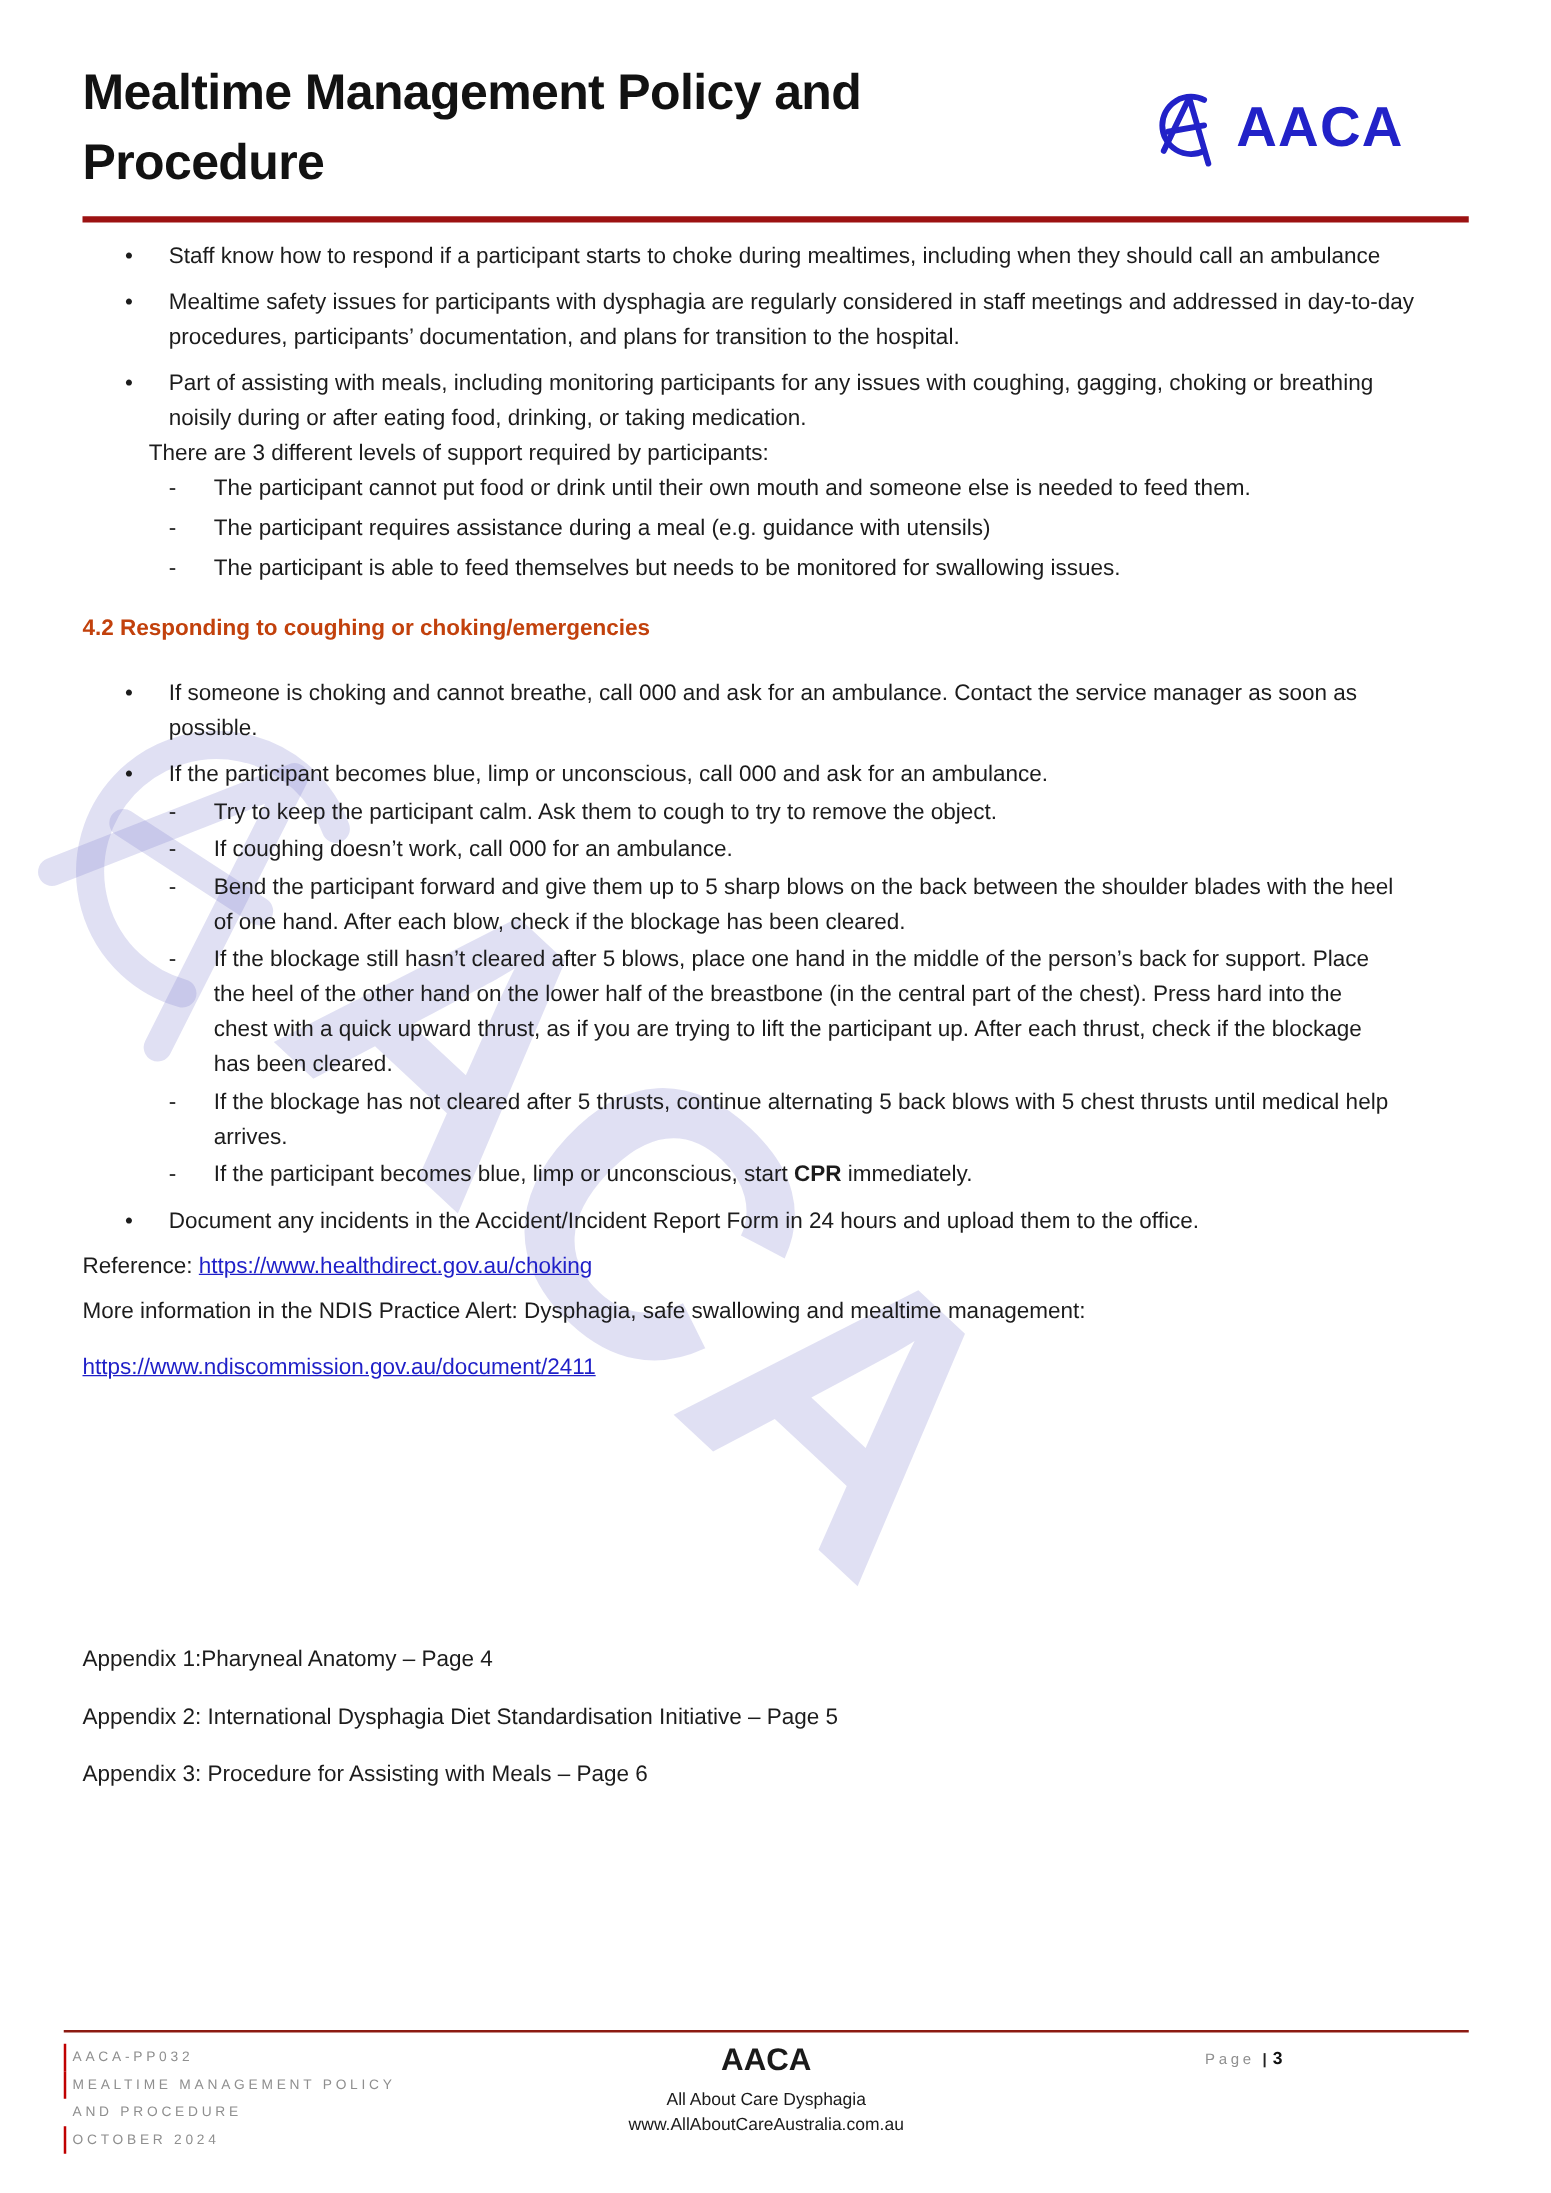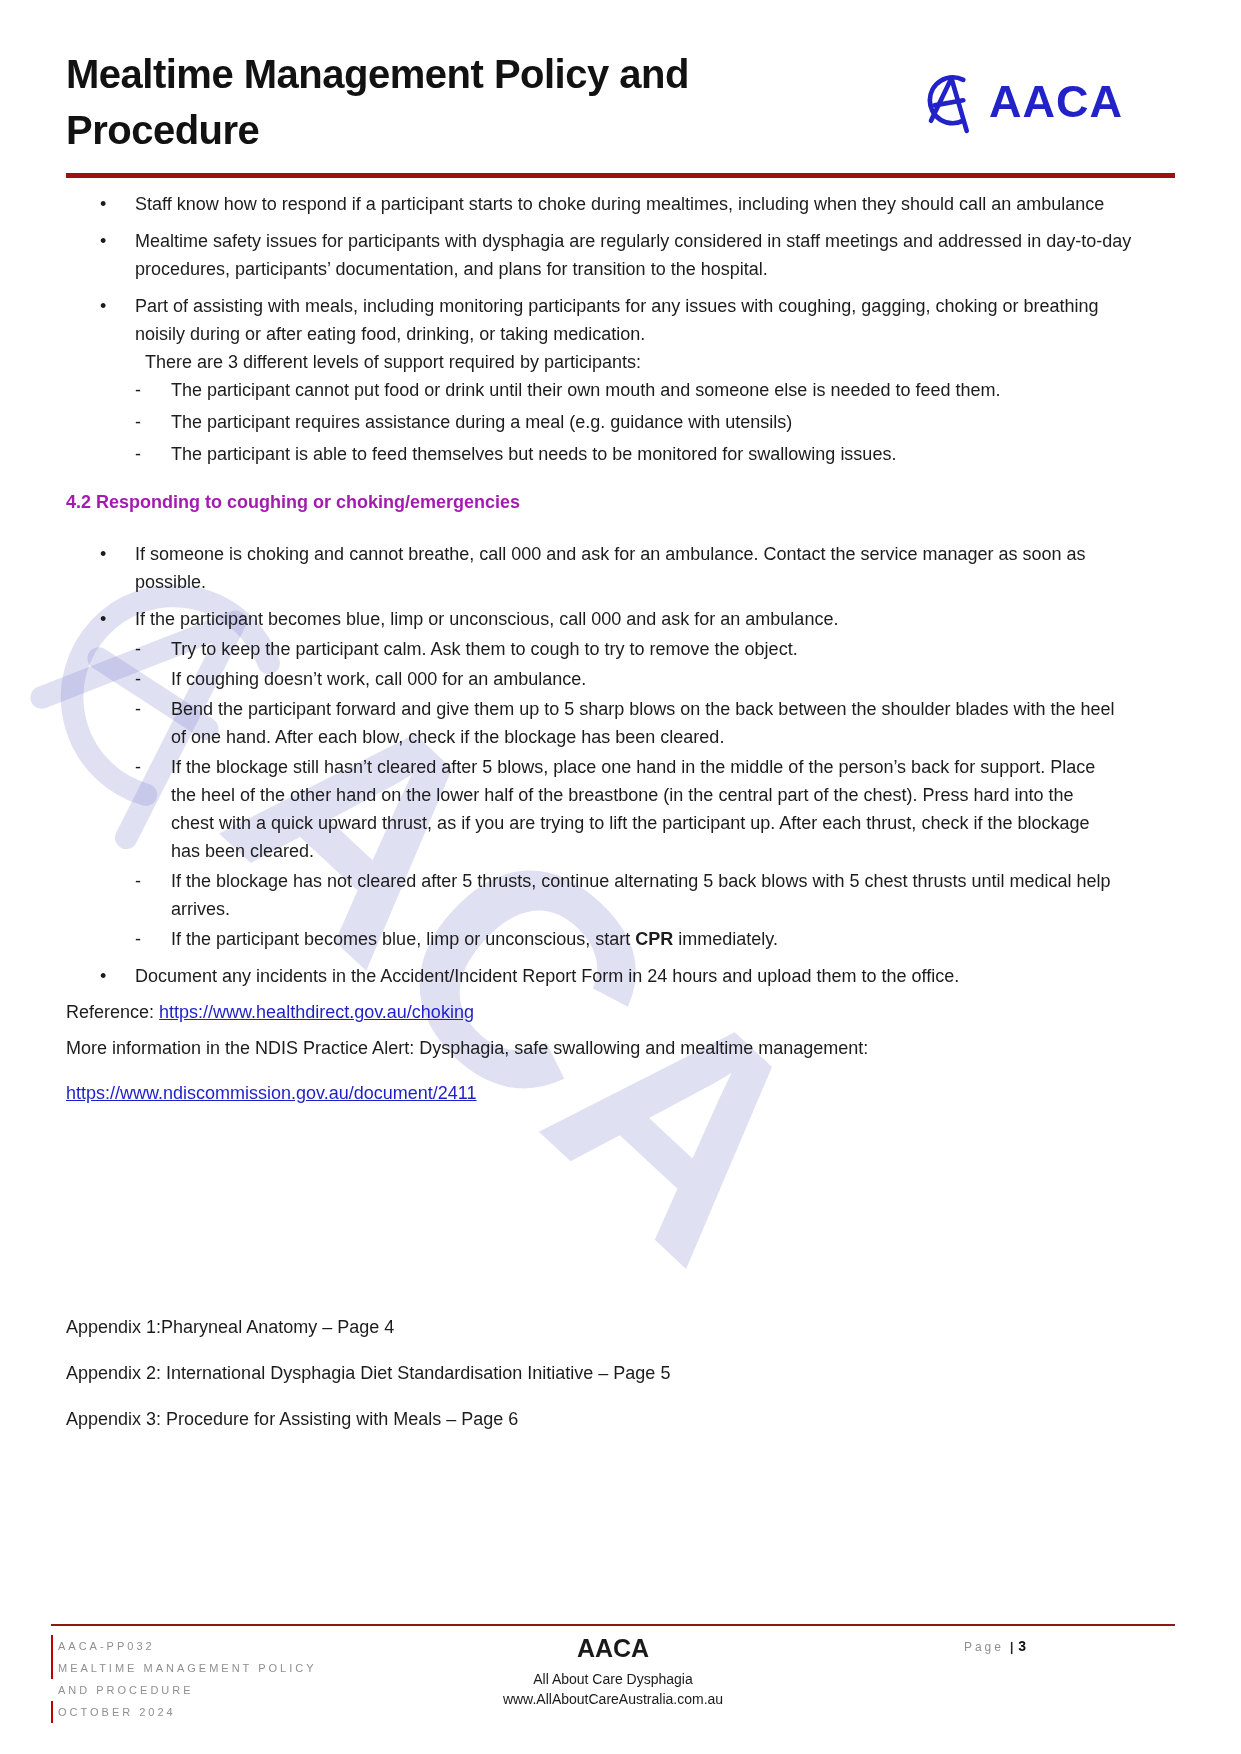--- a/index.html
+++ b/index.html
@@ -54,29 +54,29 @@
   
   .content{
     position:relative;z-index:1;
     padding:12px 66px 0 66px;
     font-size:18px;line-height:28px;
   }
   .bullet-row{display:flex;margin:9px 0 0 34px;}
   .bullet-row:first-child{margin-top:0;}
   .bullet-row .b{flex:none;width:35px;}
   .bullet-row .t{max-width:1000px;}
-  .plain-cont{margin-left:79px;max-width:1000px;}
+  .plain-cont{margin-left:53px;max-width:1000px;}
   .dash-row{display:flex;margin:0 0 0 69px;}
   .dash-row.gap{margin-top:4px;}
   .dash-row .d{flex:none;width:36px;}
   .dash-row .t{max-width:950px;}
   .steps .dash-row{margin-top:2px;}
   .section-heading{
     font-weight:bold;font-size:18px;line-height:28px;
-    margin:20px 0 24px 0;color:#a21caf;
+    margin:20px 0 24px 0;color:#c2410c;
   }
   .para{margin-top:8px;max-width:1050px;}
   .para.tight{margin-top:17px;}
   a.doc-link{color:#1f1fc8;text-decoration:underline;}
   .bold{font-weight:bold;}
   .appendices{margin-top:206px;}
   .appendix-line{margin-top:0;margin-bottom:18px;line-height:28px;}
   
   .footer{
     position:absolute;z-index:1;left:51px;right:66px;top:1624px;

